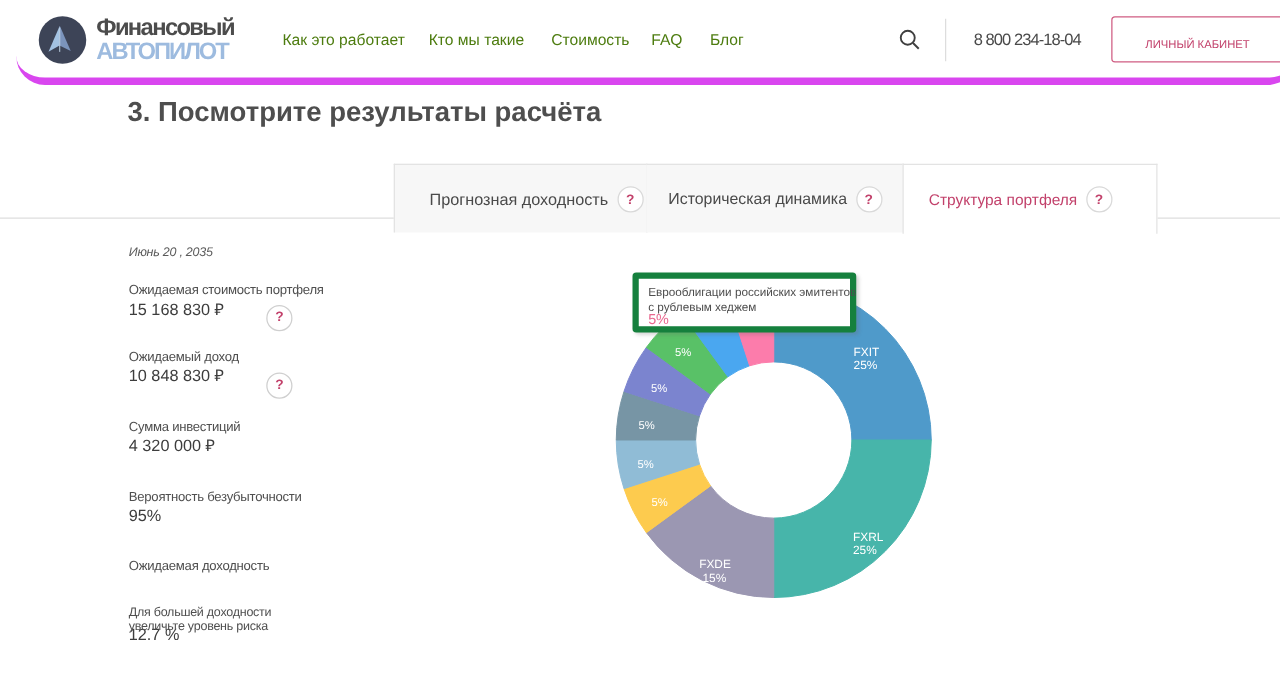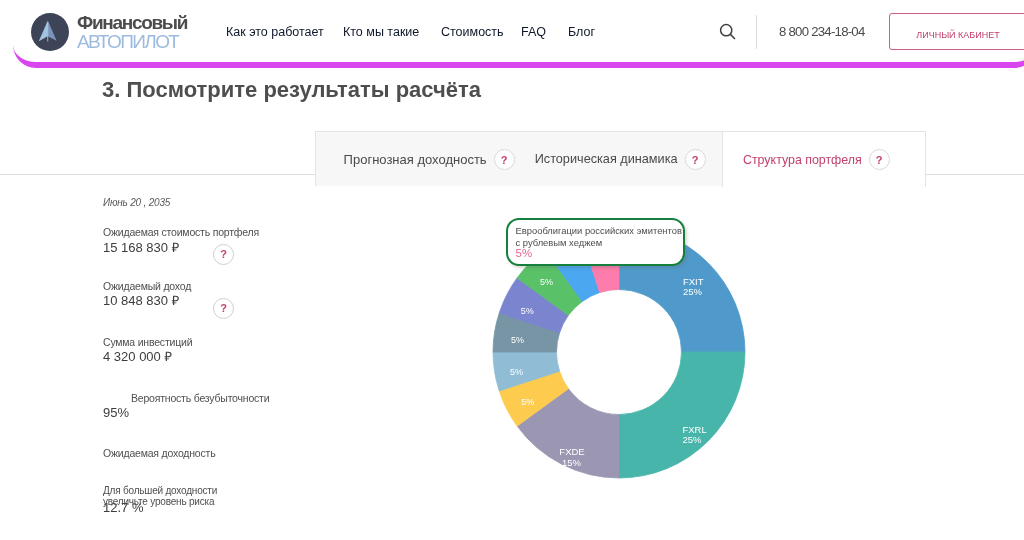--- a/index.html
+++ b/index.html
@@ -1,40 +1,40 @@
 <!DOCTYPE html>
 <html><head><meta charset="utf-8">
 <style>
 html,body{margin:0;padding:0;}
 body{width:1024px;height:540px;background:#fff;font-family:"Liberation Sans",sans-serif;position:relative;overflow:hidden;}
 .abs{position:absolute;}
 
 #header{position:absolute;left:13px;top:0;width:1024px;height:62px;background:#fff;border-bottom:6px solid #d946ef;border-radius:23px;}
 #logoc{position:absolute;left:18px;top:13px;width:38px;height:38px;border-radius:50%;background:#3d4457;}
 #logot1{position:absolute;left:64px;top:13px;font-size:19px;line-height:1;font-weight:bold;color:#4c4c4c;letter-spacing:-1.3px;}
-#logot2{position:absolute;left:64px;top:31.5px;font-size:19px;line-height:1;font-weight:normal;color:#9dbbdf;letter-spacing:-1.6px;text-align:right;}
-.nav{position:absolute;top:25.6px;font-size:12.5px;line-height:1;color:#0f172a;}
+#logot2{position:absolute;left:64px;top:31.5px;font-size:19px;line-height:1;font-weight:bold;color:#9dbbdf;letter-spacing:-1.6px;text-align:right;}
+.nav{position:absolute;top:25.6px;font-size:12.5px;line-height:1;color:#4d7c0f;}
 #vdiv{position:absolute;left:743px;top:15px;width:1px;height:34px;background:#ddd;}
 #phone{position:absolute;left:766px;top:25.3px;font-size:13.2px;line-height:1;color:#4a4a4a;letter-spacing:-0.75px;}
 #lkbtn{position:absolute;left:876px;top:13px;width:136px;height:35px;border:1px solid #cf5c82;border-radius:3px;color:#c2416b;font-size:9px;letter-spacing:0px;text-align:center;line-height:42.5px;}
 
 #title{position:absolute;left:102px;top:78.5px;font-size:22px;line-height:1;font-weight:bold;color:#4e4e4e;}
 
 #tabline{position:absolute;left:0;top:174px;width:1024px;height:1px;background:#dedede;}
 .tab{position:absolute;top:131px;height:55px;background:#f7f7f7;border:1px solid #e3e3e3;border-bottom:none;box-sizing:border-box;display:flex;align-items:center;justify-content:flex-start;font-size:13px;color:#4a4a4a;}
 #tab1{left:315px;width:203px;padding-left:27.6px;}
 #tab2{left:517px;width:206px;border-left:none;padding-left:17.7px;font-size:12.7px;align-items:center;}
 #tab3{left:722px;width:204px;height:56px;background:#fff;color:#c2416b;padding-left:20px;font-size:12.4px;}
 .qb{display:inline-block;width:21px;height:21px;border-radius:50%;border:1px solid #d9d9d9;background:#fff;color:#c2416b;font-size:11px;font-weight:bold;text-align:center;line-height:21px;margin-left:7px;box-sizing:border-box;}
 
 .lbl{position:absolute;left:103px;font-size:10.5px;line-height:1;color:#4f4f4f;letter-spacing:-0.2px;}
 .val{position:absolute;left:103px;font-size:13px;line-height:1;color:#3d3d3d;}
 .qs{position:absolute;left:213px;width:21px;height:21px;border-radius:50%;border:1px solid #cfcfcf;background:#fff;color:#c2416b;font-size:11px;font-weight:bold;text-align:center;line-height:19px;box-sizing:border-box;}
 
-#tip{position:absolute;left:506px;top:218px;width:179px;height:48px;background:#fff;border:2px solid #15803d;border-radius:13px;box-shadow:2px 2px 3px rgba(100,100,100,0.25);box-sizing:border-box;padding:5.4px 0 0 7.5px;font-size:9.4px;color:#4d4d4d;line-height:11.4px;white-space:nowrap;}
+#tip{position:absolute;left:506px;top:218px;width:179px;height:48px;background:#fff;border:5px solid #15803d;border-radius:3px;box-shadow:2px 2px 3px rgba(100,100,100,0.25);box-sizing:border-box;padding:5.4px 0 0 7.5px;font-size:9.4px;color:#4d4d4d;line-height:11.4px;white-space:nowrap;}
 #tip .pct{color:#e9688f;font-size:11.5px;line-height:12px;margin-top:-1.5px;}
 </style></head>
 <body>
 <svg class="abs" style="left:0;top:0" width="1024" height="540">
 <path d="M619.0 226.0A126.0 126.0 0 0 1 745.0 352.0L681.5 352.0A62.5 62.5 0 0 0 619.0 289.5Z" fill="#4f9aca" stroke="#4f9aca" stroke-width="0.8"></path>
 <path d="M745.0 352.0A126.0 126.0 0 0 1 619.0 478.0L619.0 414.5A62.5 62.5 0 0 0 681.5 352.0Z" fill="#47b5aa" stroke="#47b5aa" stroke-width="0.8"></path>
 <path d="M619.0 478.0A126.0 126.0 0 0 1 517.1 426.1L568.4 388.7A62.5 62.5 0 0 0 619.0 414.5Z" fill="#9b97b2" stroke="#9b97b2" stroke-width="0.8"></path>
 <path d="M517.1 426.1A126.0 126.0 0 0 1 499.2 390.9L559.6 371.3A62.5 62.5 0 0 0 568.4 388.7Z" fill="#fdcb4e" stroke="#fdcb4e" stroke-width="0.8"></path>
 <path d="M499.2 390.9A126.0 126.0 0 0 1 493.0 352.0L556.5 352.0A62.5 62.5 0 0 0 559.6 371.3Z" fill="#90bcd6" stroke="#90bcd6" stroke-width="0.8"></path>
 <path d="M493.0 352.0A126.0 126.0 0 0 1 499.2 313.1L559.6 332.7A62.5 62.5 0 0 0 556.5 352.0Z" fill="#7795a5" stroke="#7795a5" stroke-width="0.8"></path>
@@ -103,21 +103,21 @@
 <div class="val" style="top:240.6px;">15 168 830 ₽</div>
 <div class="qs" style="top:244px;">?</div>
 
 <div class="lbl" style="top:281px;">Ожидаемый доход</div>
 <div class="val" style="top:294.4px;">10 848 830 ₽</div>
 <div class="qs" style="top:298px;">?</div>
 
 <div class="lbl" style="top:336.6px;">Сумма инвестиций</div>
 <div class="val" style="top:350.1px;">4 320 000 ₽</div>
 
-<div class="lbl" style="top:392.9px;margin-left:28px;">Вероятность безубыточности</div>
+<div class="lbl" style="top:392.9px;">Вероятность безубыточности</div>
 <div class="val" style="top:406.4px;">95%</div>
 
 <div class="lbl" style="top:448px;">Ожидаемая доходность</div>
 <div class="val" style="top:461.4px;margin-top:40px;">12.7 %</div>
 
 <div class="lbl" style="top:486px;line-height:10.5px;font-size:10px;">Для большей доходности<br>увеличьте уровень риска</div>
 
 <div id="tip">Еврооблигации российских эмитентов<br>с рублевым хеджем<div class="pct">5%</div></div>
 
 </body></html>

